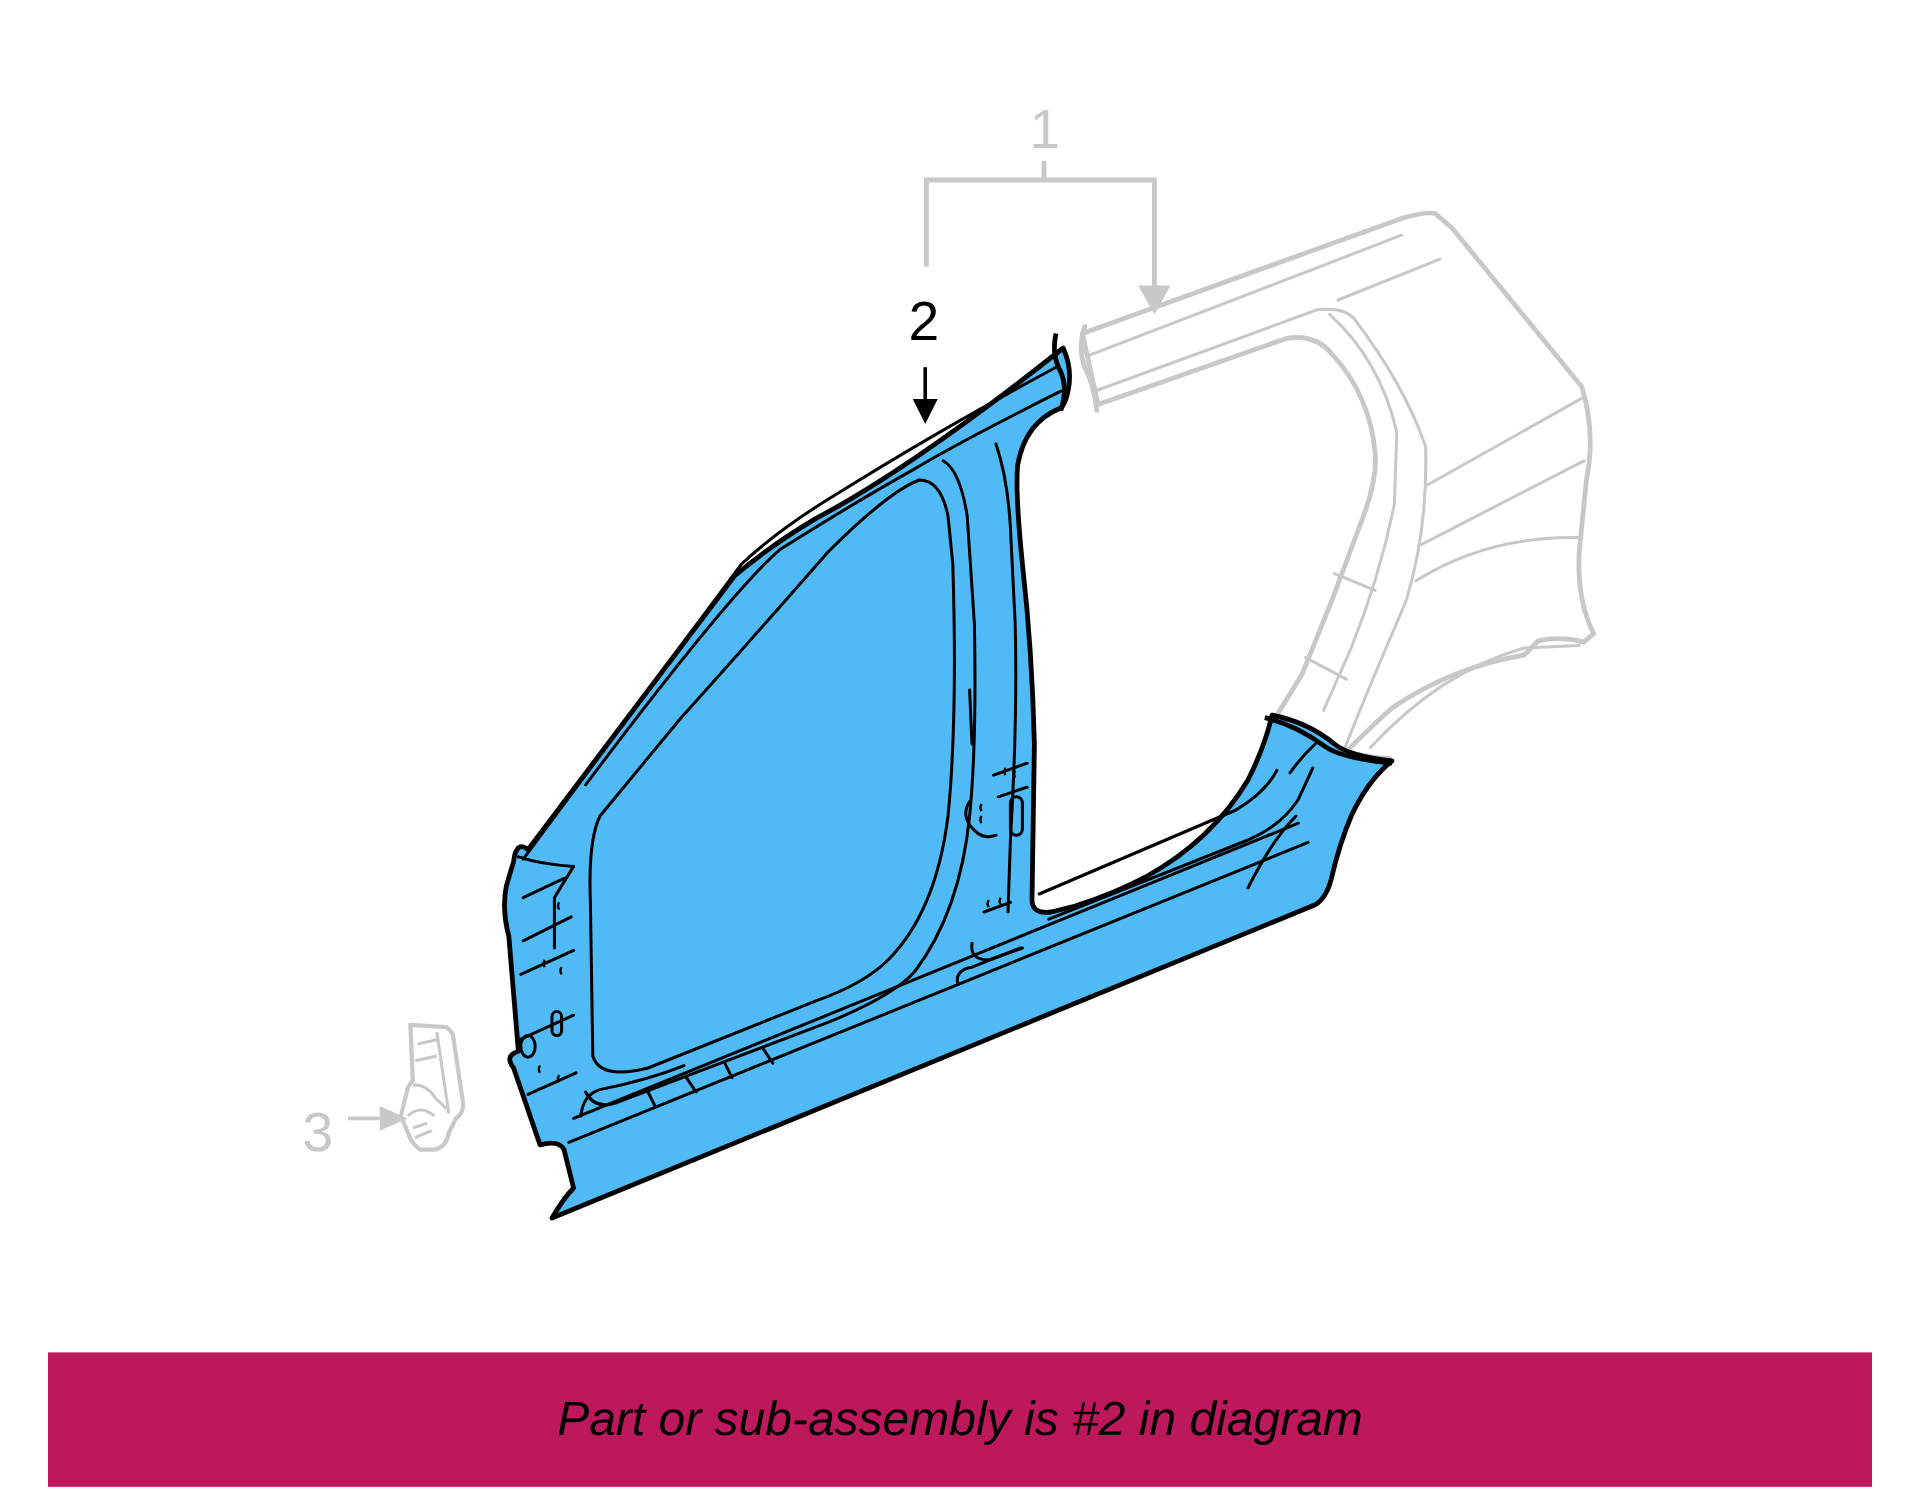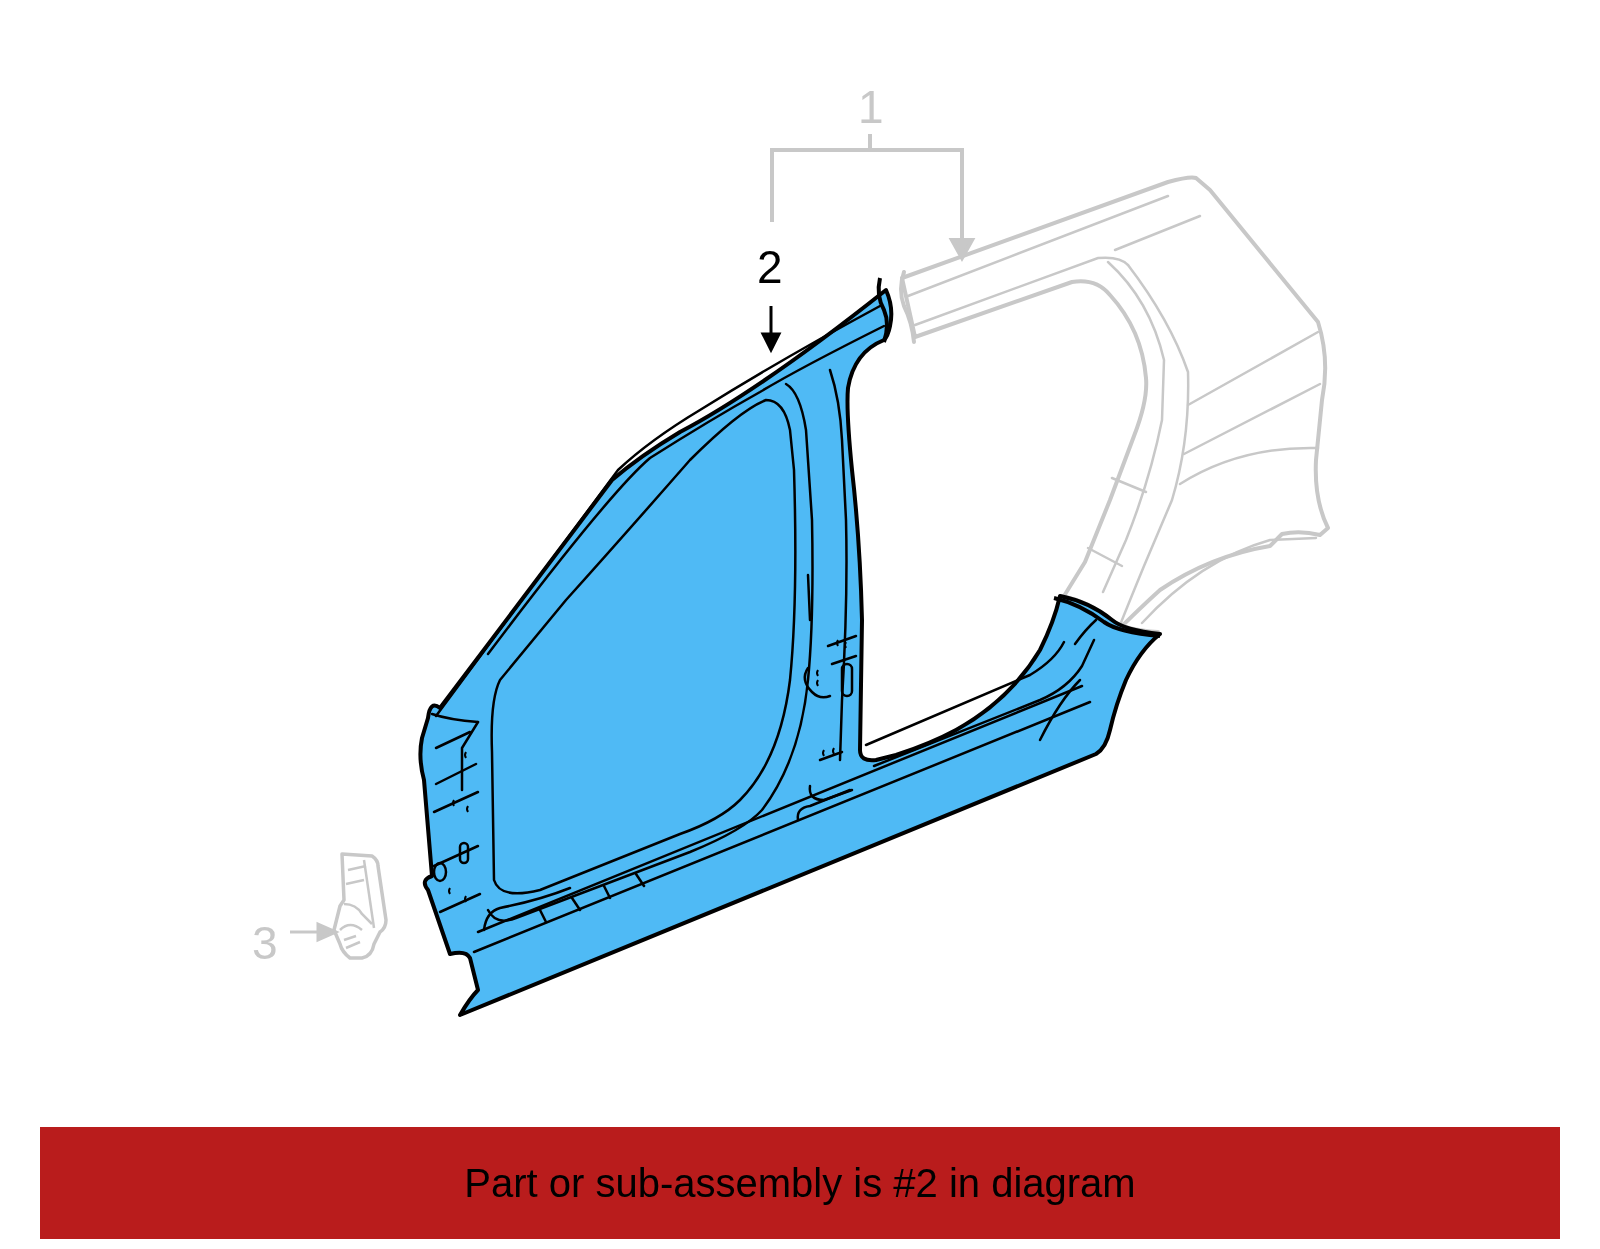--- a/index.html
+++ b/index.html
@@ -4,21 +4,21 @@
   <style>
     html, body { margin: 0; padding: 0; background: #ffffff; }
     body { width: 1600px; height: 1249px; position: relative; overflow: hidden; font-family: "Liberation Sans", sans-serif; }
     #diagram { position: absolute; left: 0; top: 0; width: 1600px; height: 1100px; }
     .callout { position: absolute; font-family: "Liberation Sans", sans-serif; font-size: 46px; line-height: 1; }
     .callout.ghost { color: #c8c8c8; }
     .callout.active { color: #000000; }
     #callout-1 { left: 858px; top: 84px; }
     #callout-2 { left: 757px; top: 244px; }
     #callout-3 { left: 252px; top: 920px; }
-    #banner { position: absolute; left: 40px; top: 1127px; width: 1520px; height: 112px; background: #b91c1c; display: flex; flex-direction: column; align-items: center; justify-content: center; }
+    #banner { position: absolute; left: 40px; top: 1127px; width: 1520px; height: 112px; background: #be185d; display: flex; flex-direction: column; align-items: center; justify-content: center; font-style: italic; }
     #banner .line { font-family: "Liberation Sans", sans-serif; font-size: 40px; color: #000; line-height: 48px; white-space: nowrap; }
   </style>
 </head>
 <body>
 
 <svg id="diagram" viewBox="0 0 1600 1100" xmlns="http://www.w3.org/2000/svg">
 
   <g fill="#ffffff" stroke="#c8c8c8" stroke-width="4" stroke-linejoin="round" stroke-linecap="round">
 
     <path d="M902,278 L1168,182 Q1190,176 1196,178 L1210,190 L1318,322 Q1330,360 1322,400 L1316,460 Q1314,500 1328,528 L1320,535 Q1300,530 1282,534 L1270,546 Q1210,556 1160,590 Q1140,608 1112,636 L1098,640 Q1090,628 1066,618 L1058,610 L1064,596 L1085,562 Q1098,530 1110,500 L1134,436 Q1148,400 1146,378 Q1142,330 1110,295 Q1096,278 1072,282 L915,337 Z"></path>

